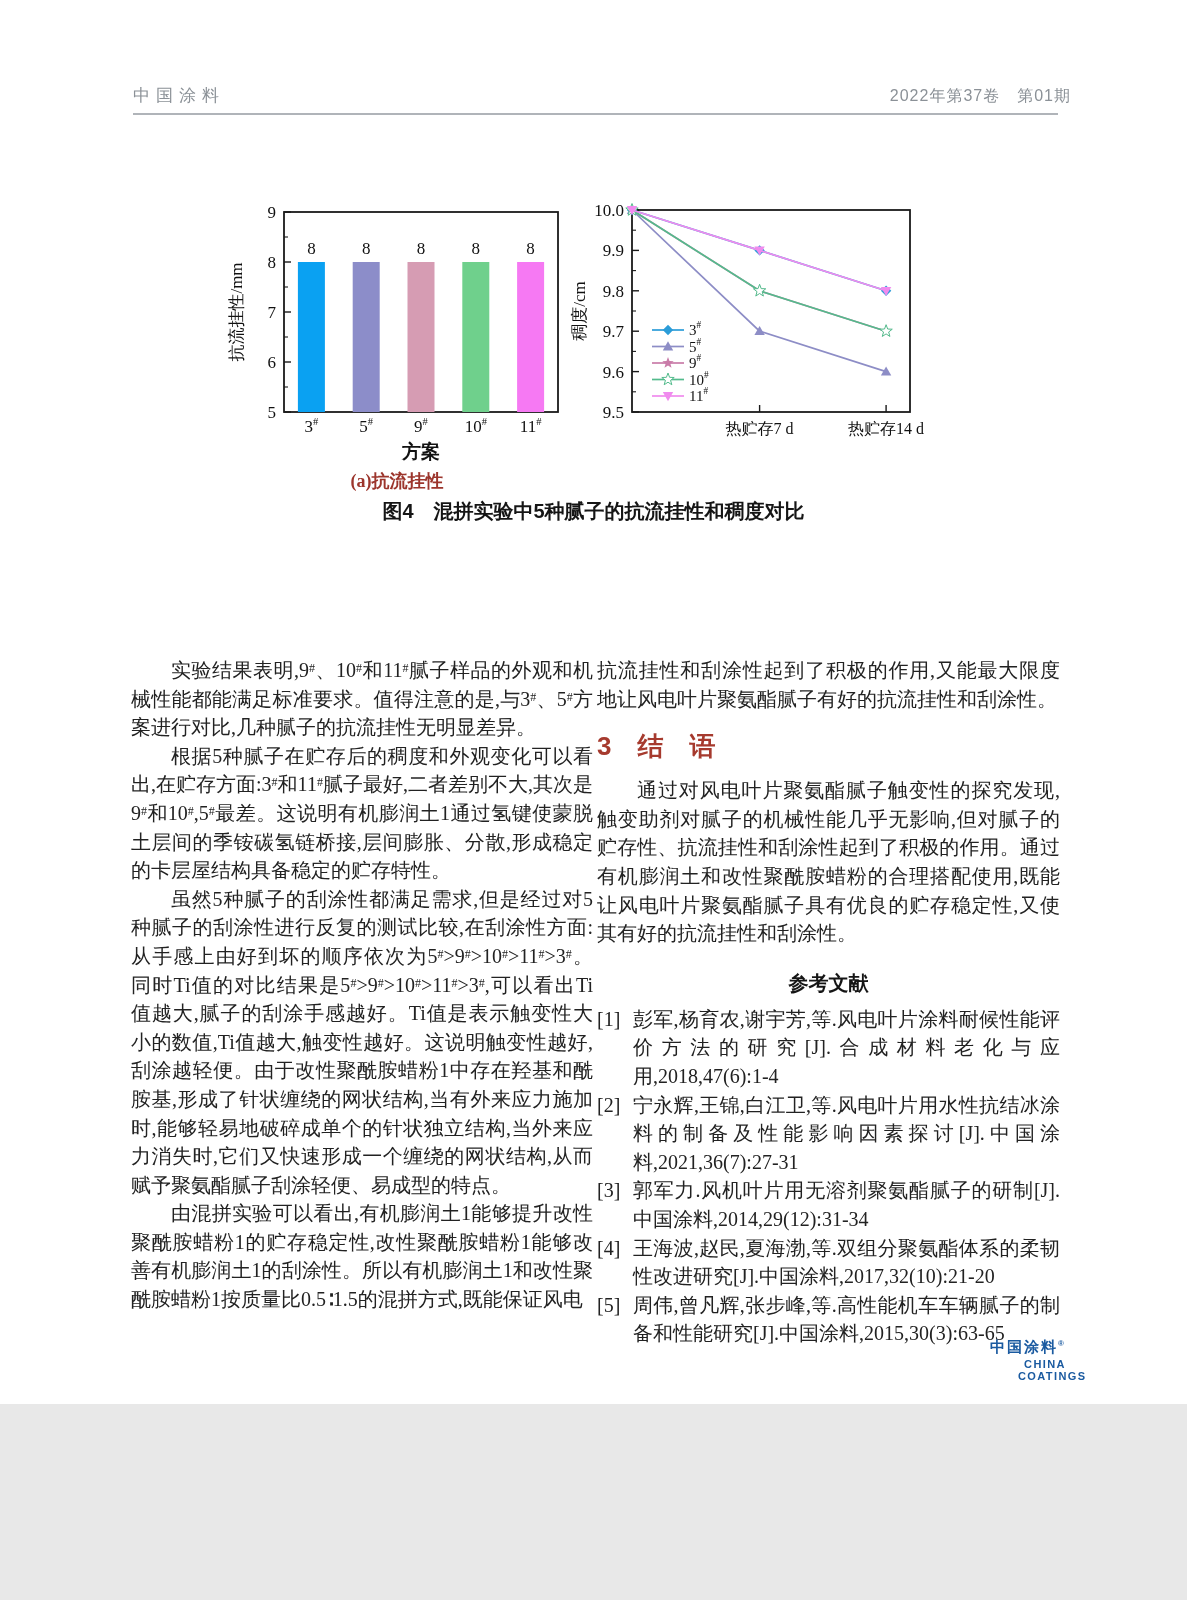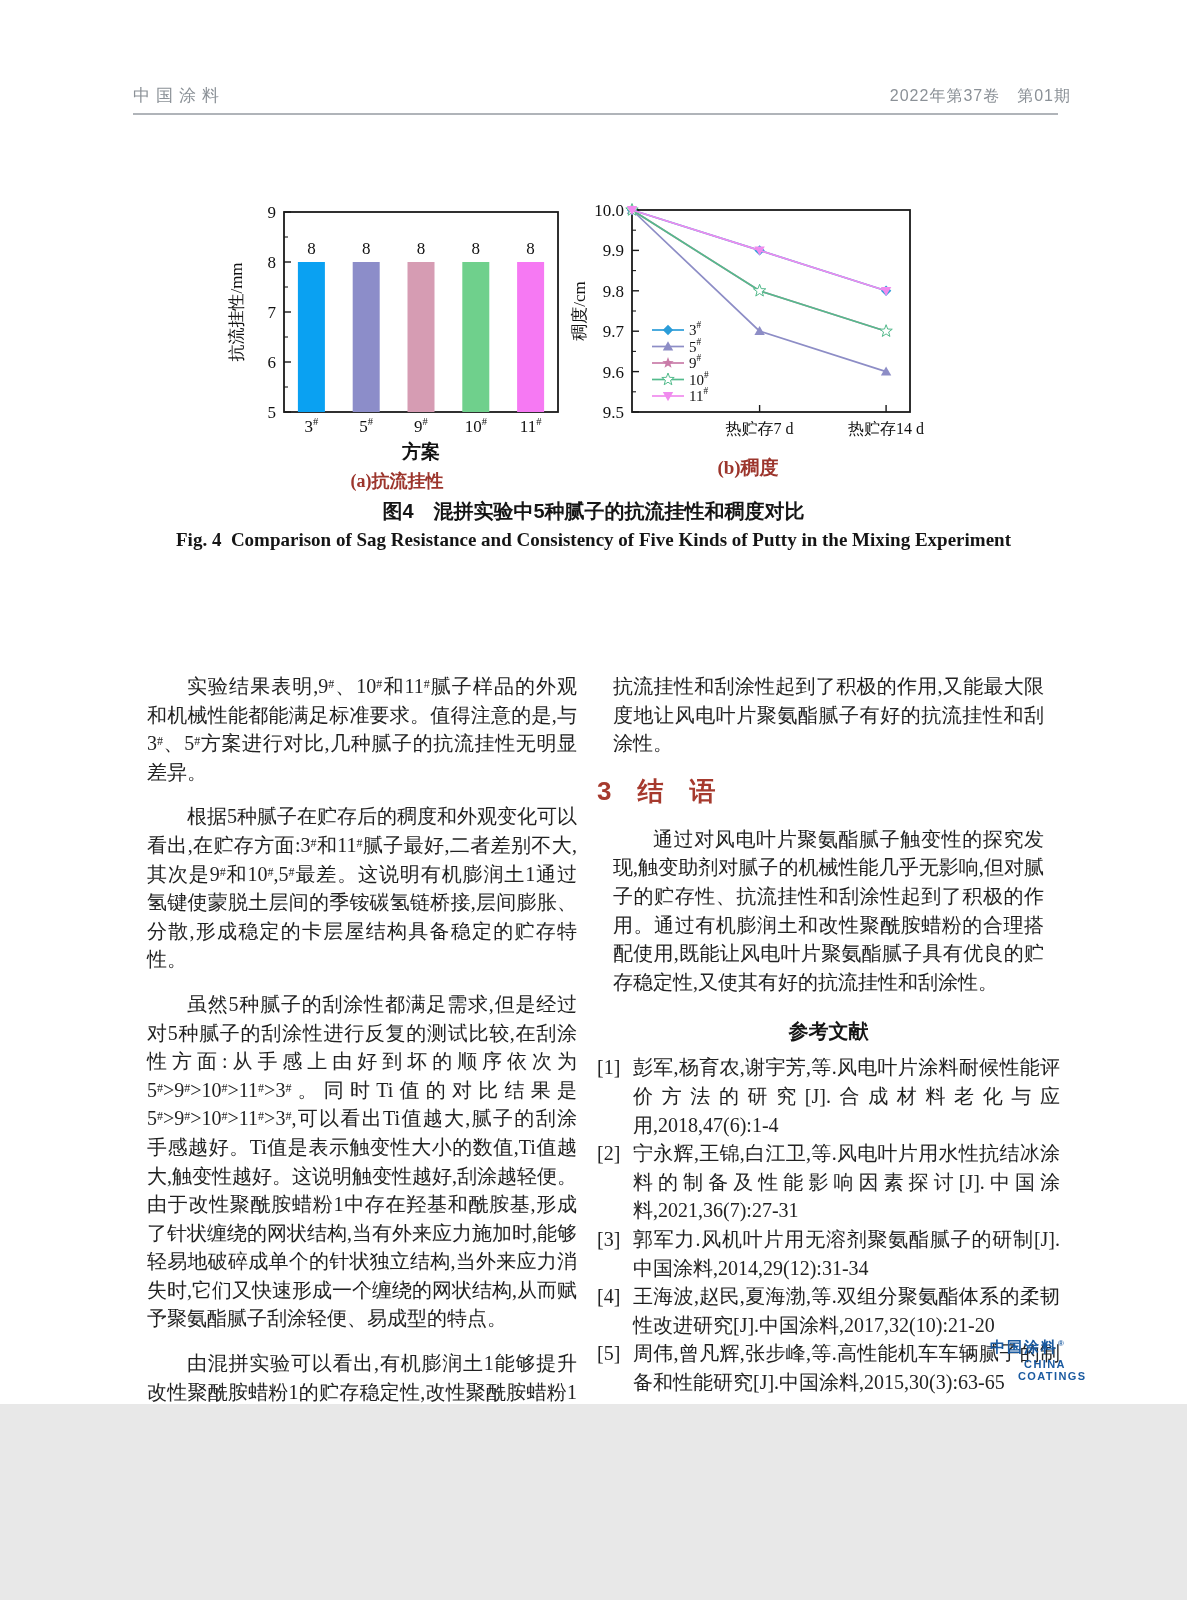--- a/index.html
+++ b/index.html
@@ -18,21 +18,21 @@
          color:#9c352c;font-size:18px;font-weight:bold;}
   .cap-b{position:absolute;left:568px;top:455px;width:360px;text-align:center;
          color:#9c352c;font-size:19px;font-weight:bold;}
   .cap-cn{position:absolute;left:110px;top:498px;width:967px;text-align:center;
           font-family:"Liberation Sans",sans-serif;font-weight:bold;font-size:20px;color:#151515;white-space:pre-wrap;}
   .cap-en{position:absolute;left:110px;top:529px;width:967px;text-align:center;
           font-weight:bold;font-size:19px;color:#151515;white-space:pre-wrap;}
   
   .col-left{position:absolute;left:131px;top:656px;width:462px;}
   .col-right{position:absolute;left:597px;top:656px;width:463px;}
-  p.body{margin:16px;font-size:20px;line-height:28.6px;text-align:justify;text-indent:2em;}
+  p.body{margin:0;font-size:20px;line-height:28.6px;text-align:justify;text-indent:2em;}
   p.noindent{text-indent:0;}
   sup{font-size:12px;line-height:0;vertical-align:5px;}
   .section-heading{margin:16px 0 12px 0;font-family:"Liberation Sans",sans-serif;
                    font-weight:bold;font-size:26px;color:#a63a2e;white-space:pre-wrap;}
   .refs-title{margin:22px 0 8px 0;text-align:center;font-family:Liberation Sans, sans-serif;
               font-weight:bold;font-size:20px;color:#151515;}
   .ref{display:flex;font-size:20px;line-height:28.6px;text-align:justify;}
   .ref-label{flex:0 0 36px;}
   .ref-text{flex:1;}
   
@@ -146,23 +146,21 @@
       <line x1="84" y1="189.5" x2="116" y2="189.5" stroke="#53bb8c" stroke-width="1.7"></line>
       <path d="M100.00 183.00L101.59 187.32L106.18 187.49L102.57 190.33L103.82 194.76L100.00 192.20L96.18 194.76L97.43 190.33L93.82 187.49L98.41 187.32Z" fill="#fff" stroke="#53bb8c" stroke-width="1"></path>
       <text x="121" y="194.5" font-family="&quot;Liberation Serif&quot;,&quot;DejaVu Serif&quot;,serif" font-size="15" fill="#111" text-anchor="start"><tspan>10</tspan><tspan dy="-7" font-size="9.3">#</tspan></text>
       <line x1="84" y1="206" x2="116" y2="206" stroke="#f08bee" stroke-width="1.7"></line>
       <path d="M100 211.2L105.2 202.1L94.8 202.1Z" fill="#f08bee"></path>
       <text x="121" y="211" font-family="&quot;Liberation Serif&quot;,&quot;DejaVu Serif&quot;,serif" font-size="15" fill="#111" text-anchor="start"><tspan>11</tspan><tspan dy="-7" font-size="9.3">#</tspan></text>
       <text x="17" y="121" font-family="&quot;Liberation Serif&quot;,&quot;DejaVu Serif&quot;,serif" font-size="17" fill="#111" text-anchor="middle" transform="rotate(-90 17 121)">稠度/cm</text>
     </svg>
 
   <div class="cap-a">(a)抗流挂性</div>
-  <div class="cap-b">(b)稠度</div>
   <div class="cap-cn">图4　混拼实验中5种腻子的抗流挂性和稠度对比</div>
-  <div class="cap-en">Fig. 4  Comparison of Sag Resistance and Consistency of Five Kinds of Putty in the Mixing Experiment</div>
 
   <div class="col-left">
     <p class="body">实验结果表明,9<sup>#</sup>、10<sup>#</sup>和11<sup>#</sup>腻子样品的外观和机械性能都能满足标准要求。值得注意的是,与3<sup>#</sup>、5<sup>#</sup>方案进行对比,几种腻子的抗流挂性无明显差异。</p>
     <p class="body">根据5种腻子在贮存后的稠度和外观变化可以看出,在贮存方面:3<sup>#</sup>和11<sup>#</sup>腻子最好,二者差别不大,其次是9<sup>#</sup>和10<sup>#</sup>,5<sup>#</sup>最差。这说明有机膨润土1通过氢键使蒙脱土层间的季铵碳氢链桥接,层间膨胀、分散,形成稳定的卡层屋结构具备稳定的贮存特性。</p>
     <p class="body">虽然5种腻子的刮涂性都满足需求,但是经过对5种腻子的刮涂性进行反复的测试比较,在刮涂性方面:从手感上由好到坏的顺序依次为5<sup>#</sup>&gt;9<sup>#</sup>&gt;10<sup>#</sup>&gt;11<sup>#</sup>&gt;3<sup>#</sup>。同时Ti值的对比结果是5<sup>#</sup>&gt;9<sup>#</sup>&gt;10<sup>#</sup>&gt;11<sup>#</sup>&gt;3<sup>#</sup>,可以看出Ti值越大,腻子的刮涂手感越好。Ti值是表示触变性大小的数值,Ti值越大,触变性越好。这说明触变性越好,刮涂越轻便。由于改性聚酰胺蜡粉1中存在羟基和酰胺基,形成了针状缠绕的网状结构,当有外来应力施加时,能够轻易地破碎成单个的针状独立结构,当外来应力消失时,它们又快速形成一个缠绕的网状结构,从而赋予聚氨酯腻子刮涂轻便、易成型的特点。</p>
     <p class="body">由混拼实验可以看出,有机膨润土1能够提升改性聚酰胺蜡粉1的贮存稳定性,改性聚酰胺蜡粉1能够改善有机膨润土1的刮涂性。所以有机膨润土1和改性聚酰胺蜡粉1按质量比0.5∶1.5的混拼方式,既能保证风电</p>
   </div>
 
   <div class="col-right">
     <p class="body noindent">抗流挂性和刮涂性起到了积极的作用,又能最大限度地让风电叶片聚氨酯腻子有好的抗流挂性和刮涂性。</p>

